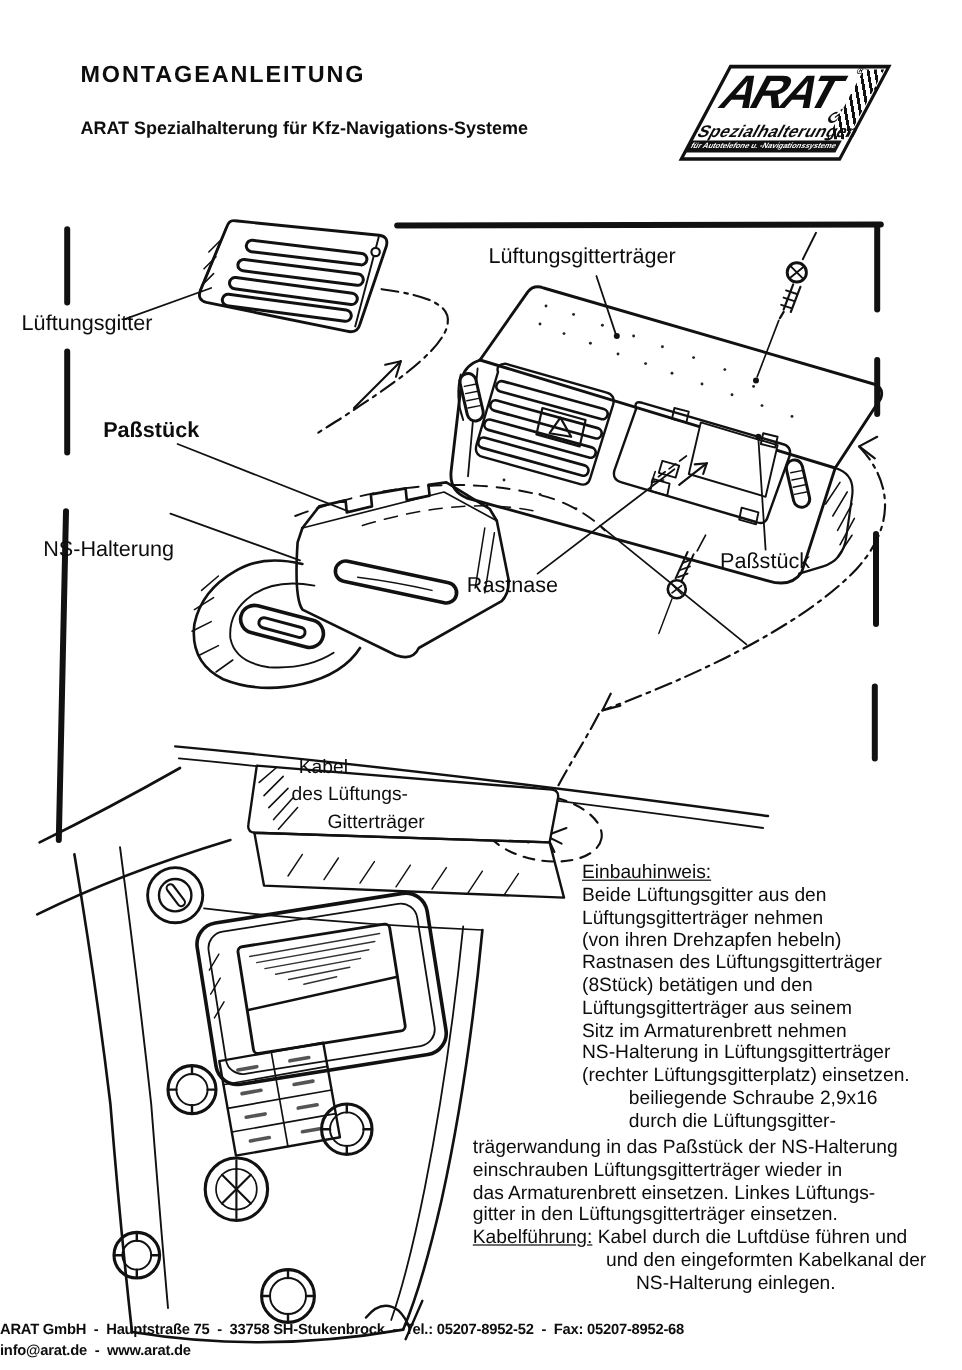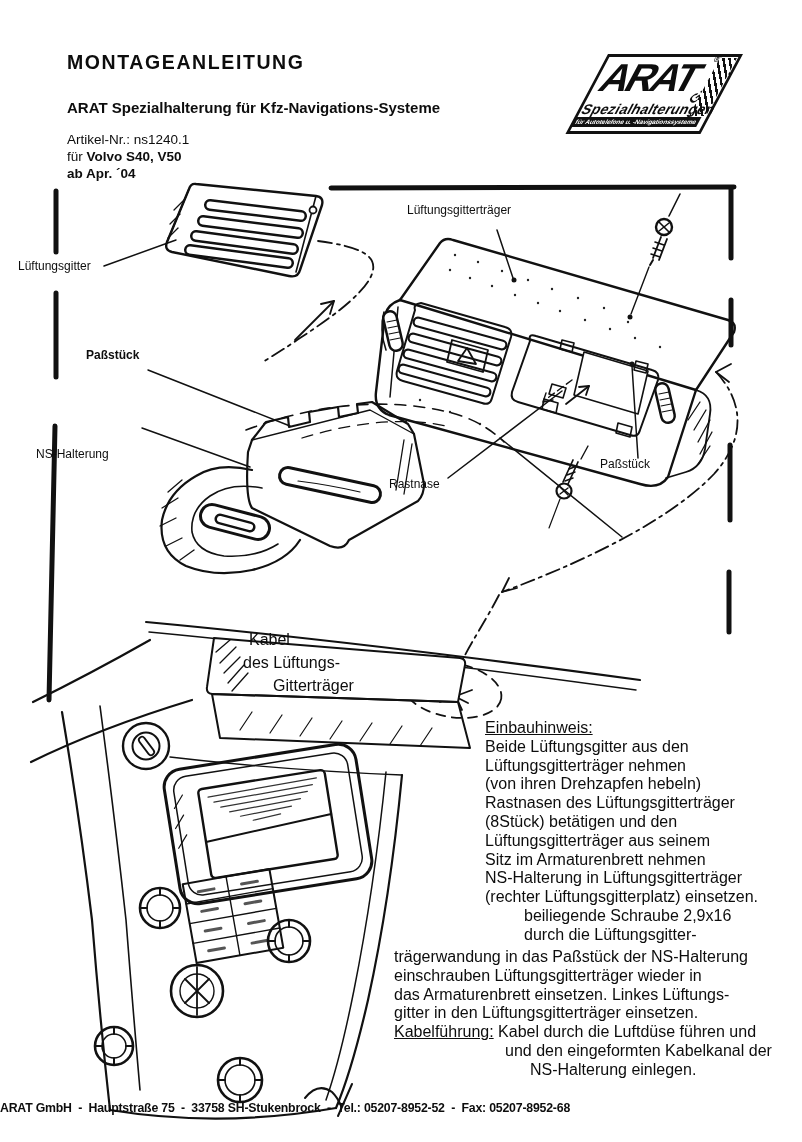--- a/index.html
+++ b/index.html
@@ -22,21 +22,21 @@
   .logo-gmbh{position:absolute;left:97px;top:22px;font-size:13px;font-weight:bold;
              transform:rotate(-52deg);}
   .logo-hatch{position:absolute;right:1px;top:1px;width:17px;height:58px;
               background:repeating-linear-gradient(55deg,#111 0 2px,#fff 2px 5px);}
   .logo-tagline{position:absolute;left:1px;top:44px;font-size:14px;font-weight:800;
                 letter-spacing:.2px;white-space:nowrap;}
   .logo-bar{position:absolute;left:-2px;top:60px;width:126px;height:10px;background:#111;
             color:#fff;font-size:6.3px;font-weight:bold;text-align:center;line-height:10px;
             white-space:nowrap;}
 
-  .lbl{position:absolute;font-size:12px;white-space:nowrap;}
+  .lbl{position:absolute;font-size:18px;white-space:nowrap;}
   .sitz{left:243px;top:628px;font-size:16px;line-height:23px;}
   .sitz div:nth-child(1){margin-left:6px;}
   .sitz div:nth-child(3){margin-left:30px;}
   .two-line{line-height:20px;}
 
   .instr{left:485px;top:719px;font-size:16px;line-height:18.8px;width:330px;}
   .instr .hd{text-decoration:underline;}
   .ind>div{margin-left:39px;}
   .wide{left:394px;top:948px;font-size:16px;line-height:18.8px;width:410px;}
   .wide .hd{text-decoration:underline;}
@@ -378,25 +378,20 @@
           <line x1="255" y1="1080" x2="261" y2="1080" stroke-width="2"></line>
       </g>
       <path d="M305,1098 Q318,1082 332,1092 Q338,1098 341,1106" stroke-width="2"></path>
       <path d="M338,1116 L352,1084" stroke-width="2"></path>
     </g>
   </svg>
 
   <div class="abs subtitle">ARAT Spezialhalterung für Kfz-Navigations-Systeme</div>
   <div class="abs title">MONTAGEANLEITUNG</div>
 
-  <div class="abs artikel">
-    <div>Artikel-Nr.: ns1240.1</div>
-    <div><span>für </span><b>Volvo S40, V50</b></div>
-    <div><b>ab Apr. ´04</b></div>
-  </div>
 
   <div class="abs logo-box">
     <div class="logo-brand">ARAT</div>
     <div class="logo-reg">®</div>
     <div class="logo-gmbh">GmbH</div>
     <div class="logo-hatch"></div>
     <div class="logo-tagline">Spezialhalterungen</div>
     <div class="logo-bar">für Autotelefone u. -Navigationssysteme</div>
   </div>
 
@@ -439,15 +434,16 @@
       </div>
     <div><span class="hd">Kabelführung:</span><span> Kabel durch die Luftdüse führen und</span></div>
     <div class="kl">
         <div>und den eingeformten Kabelkanal der</div>
         <div>NS-Halterung einlegen.</div>
       </div>
   </div>
 
   <div class="abs footer">
     <div>ARAT GmbH  -  Hauptstraße 75  -  33758 SH-Stukenbrock  -  Tel.: 05207-8952-52  -  Fax: 05207-8952-68</div>
+    <div>info@arat.de  -  www.arat.de</div>
   </div>
 
 </div>
 
 </body></html>

